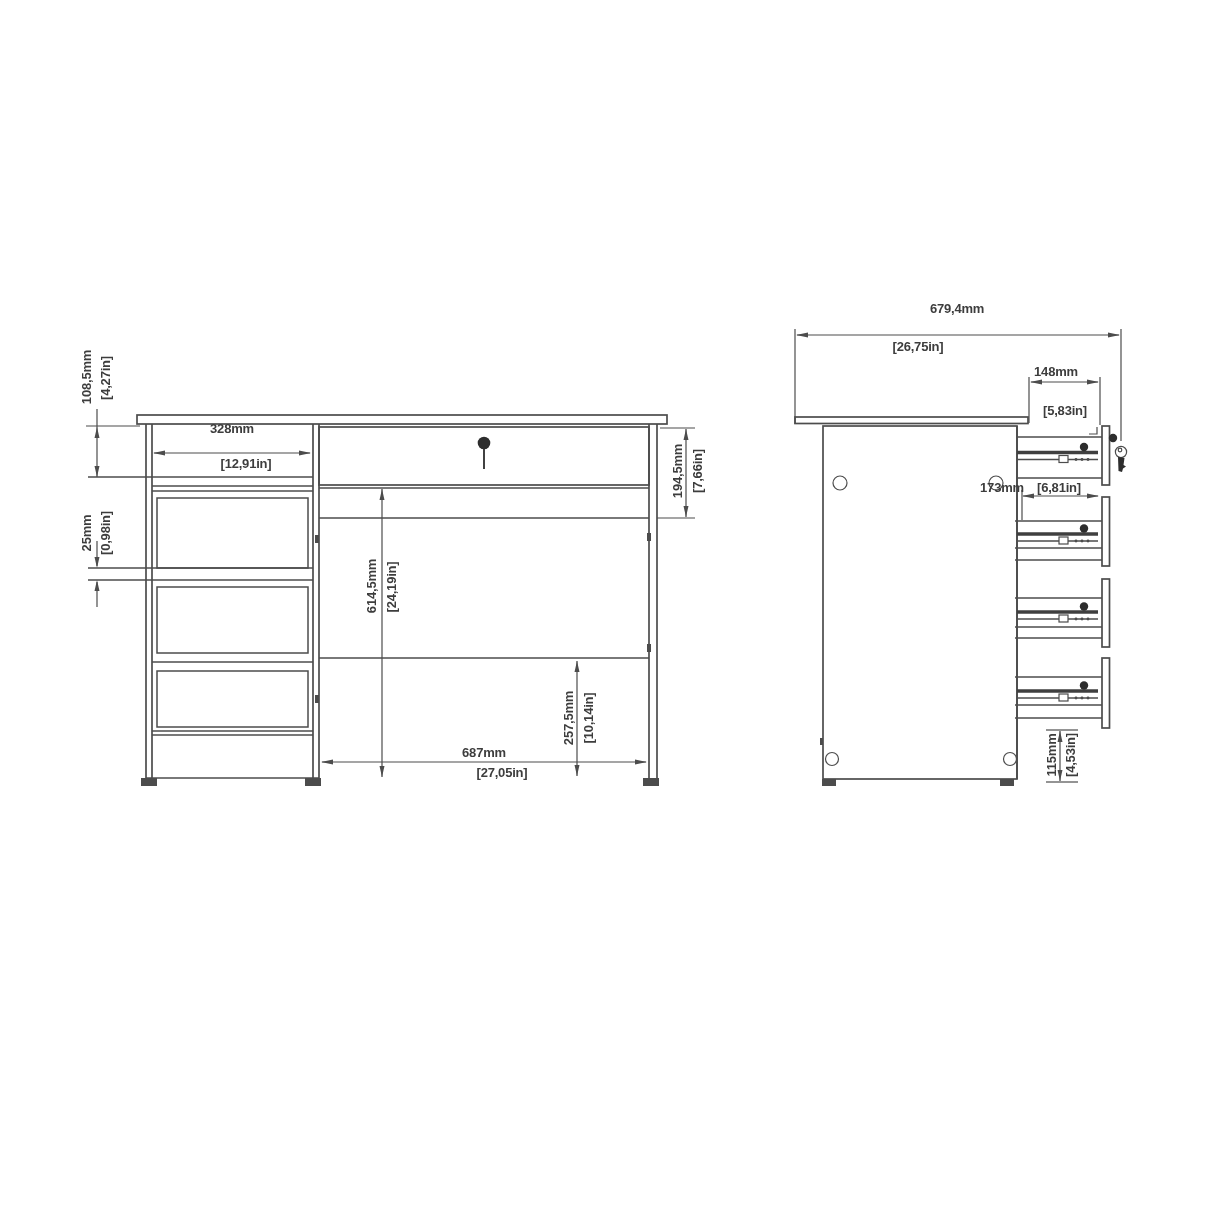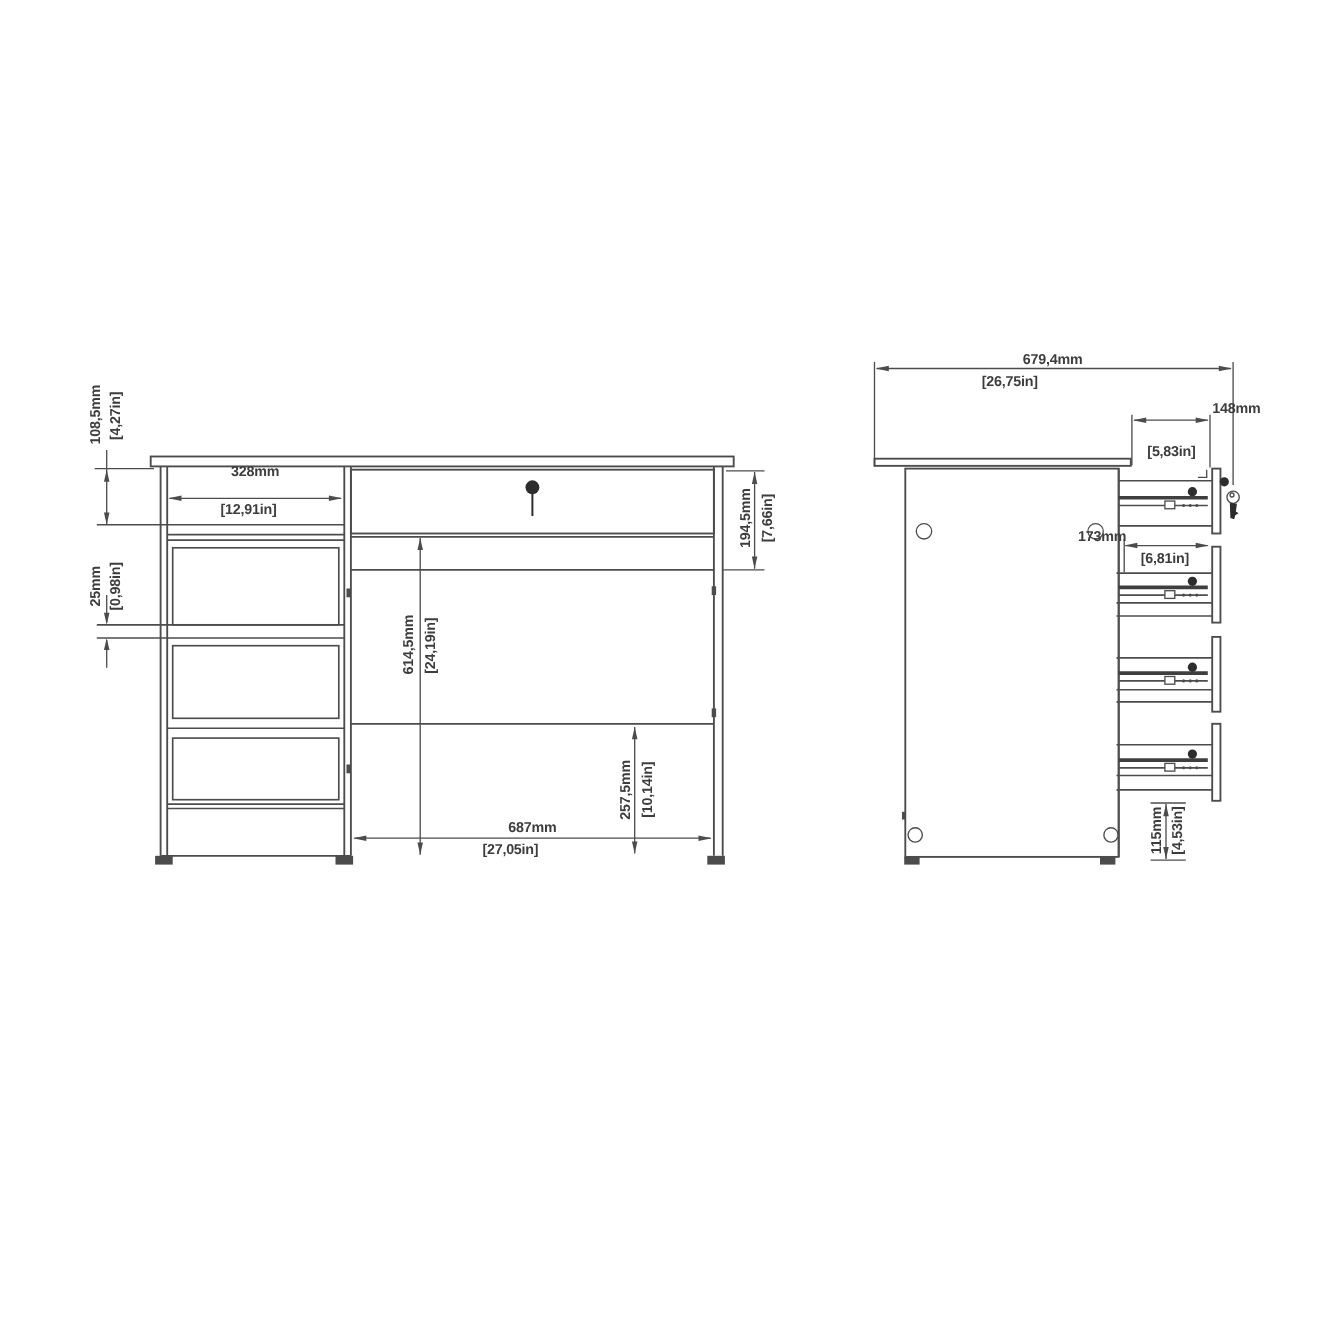--- a/index.html
+++ b/index.html
@@ -212,34 +212,34 @@
     <line class="tn" x1="1046" y1="782" x2="1078" y2="782"></line>
     <line class="tn" x1="1060" y1="731" x2="1060" y2="781"></line>
     <polygon class="fl" points="1060,731 1057.5,742 1062.5,742"></polygon>
     <polygon class="fl" points="1060,781 1057.5,770 1062.5,770"></polygon>
   </g>
 </svg>
 
 <div class="lbl v" style="left:86px;top:377px">108,5mm</div>
 <div class="lbl v" style="left:105px;top:378px">[4,27in]</div>
 <div class="lbl" style="left:232px;top:428px">328mm</div>
-<div class="lbl" style="left:226px;top:463px">[12,91in]</div>
+<div class="lbl" style="left:246px;top:463px">[12,91in]</div>
 <div class="lbl v" style="left:86px;top:533px">25mm</div>
 <div class="lbl v" style="left:105px;top:533px">[0,98in]</div>
 <div class="lbl v" style="left:371px;top:586px">614,5mm</div>
 <div class="lbl v" style="left:391px;top:587px">[24,19in]</div>
 <div class="lbl v" style="left:677px;top:471px">194,5mm</div>
 <div class="lbl v" style="left:697px;top:471px">[7,66in]</div>
 <div class="lbl" style="left:484px;top:752px">687mm</div>
-<div class="lbl" style="left:464px;top:772px">[27,05in]</div>
+<div class="lbl" style="left:502px;top:772px">[27,05in]</div>
 <div class="lbl v" style="left:568px;top:718px">257,5mm</div>
 <div class="lbl v" style="left:588px;top:718px">[10,14in]</div>
 
-<div class="lbl" style="left:957px;top:326px">679,4mm</div>
+<div class="lbl" style="left:957px;top:308px">679,4mm</div>
 <div class="lbl" style="left:918px;top:346px">[26,75in]</div>
-<div class="lbl" style="left:1124px;top:371px">148mm</div>
+<div class="lbl" style="left:1056px;top:371px">148mm</div>
 <div class="lbl" style="left:1065px;top:410px">[5,83in]</div>
 <div class="lbl" style="left:1002px;top:487px">173mm</div>
-<div class="lbl" style="left:1059px;top:507px">[6,81in]</div>
+<div class="lbl" style="left:1059px;top:487px">[6,81in]</div>
 <div class="lbl v" style="left:1051px;top:755px">115mm</div>
 <div class="lbl v" style="left:1070px;top:755px">[4,53in]</div>
 
 </div>
 
 </body></html>

